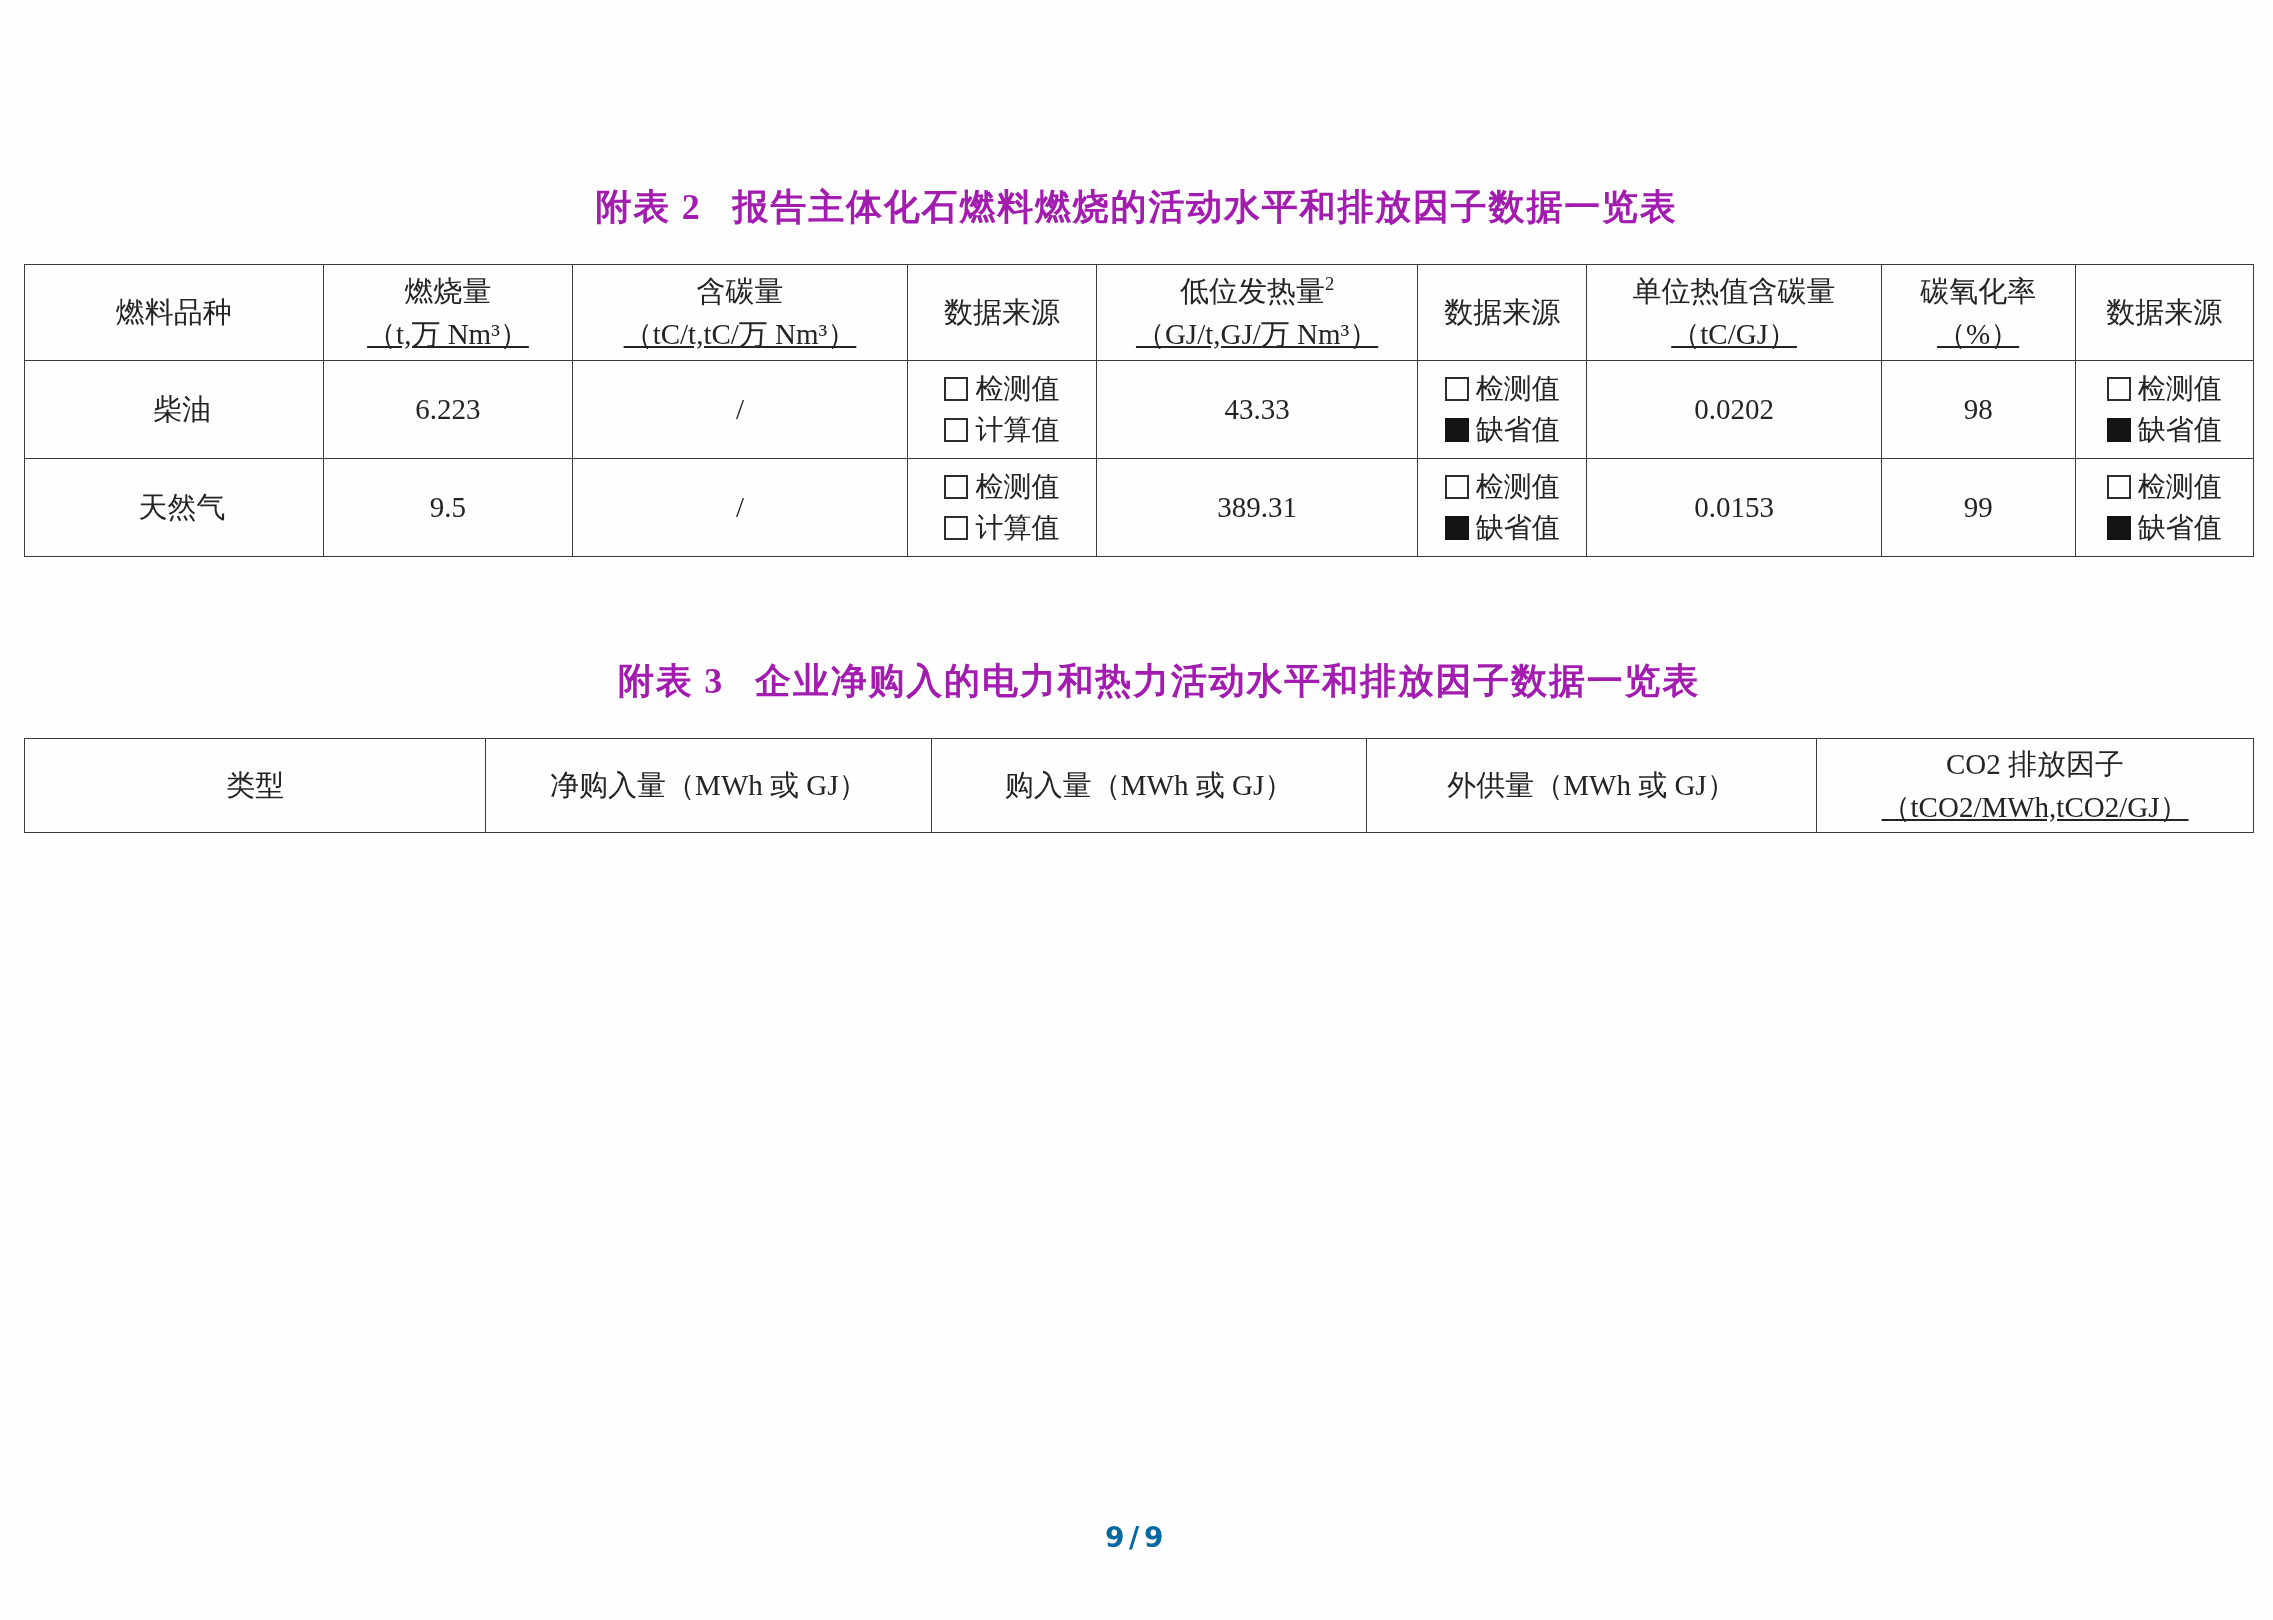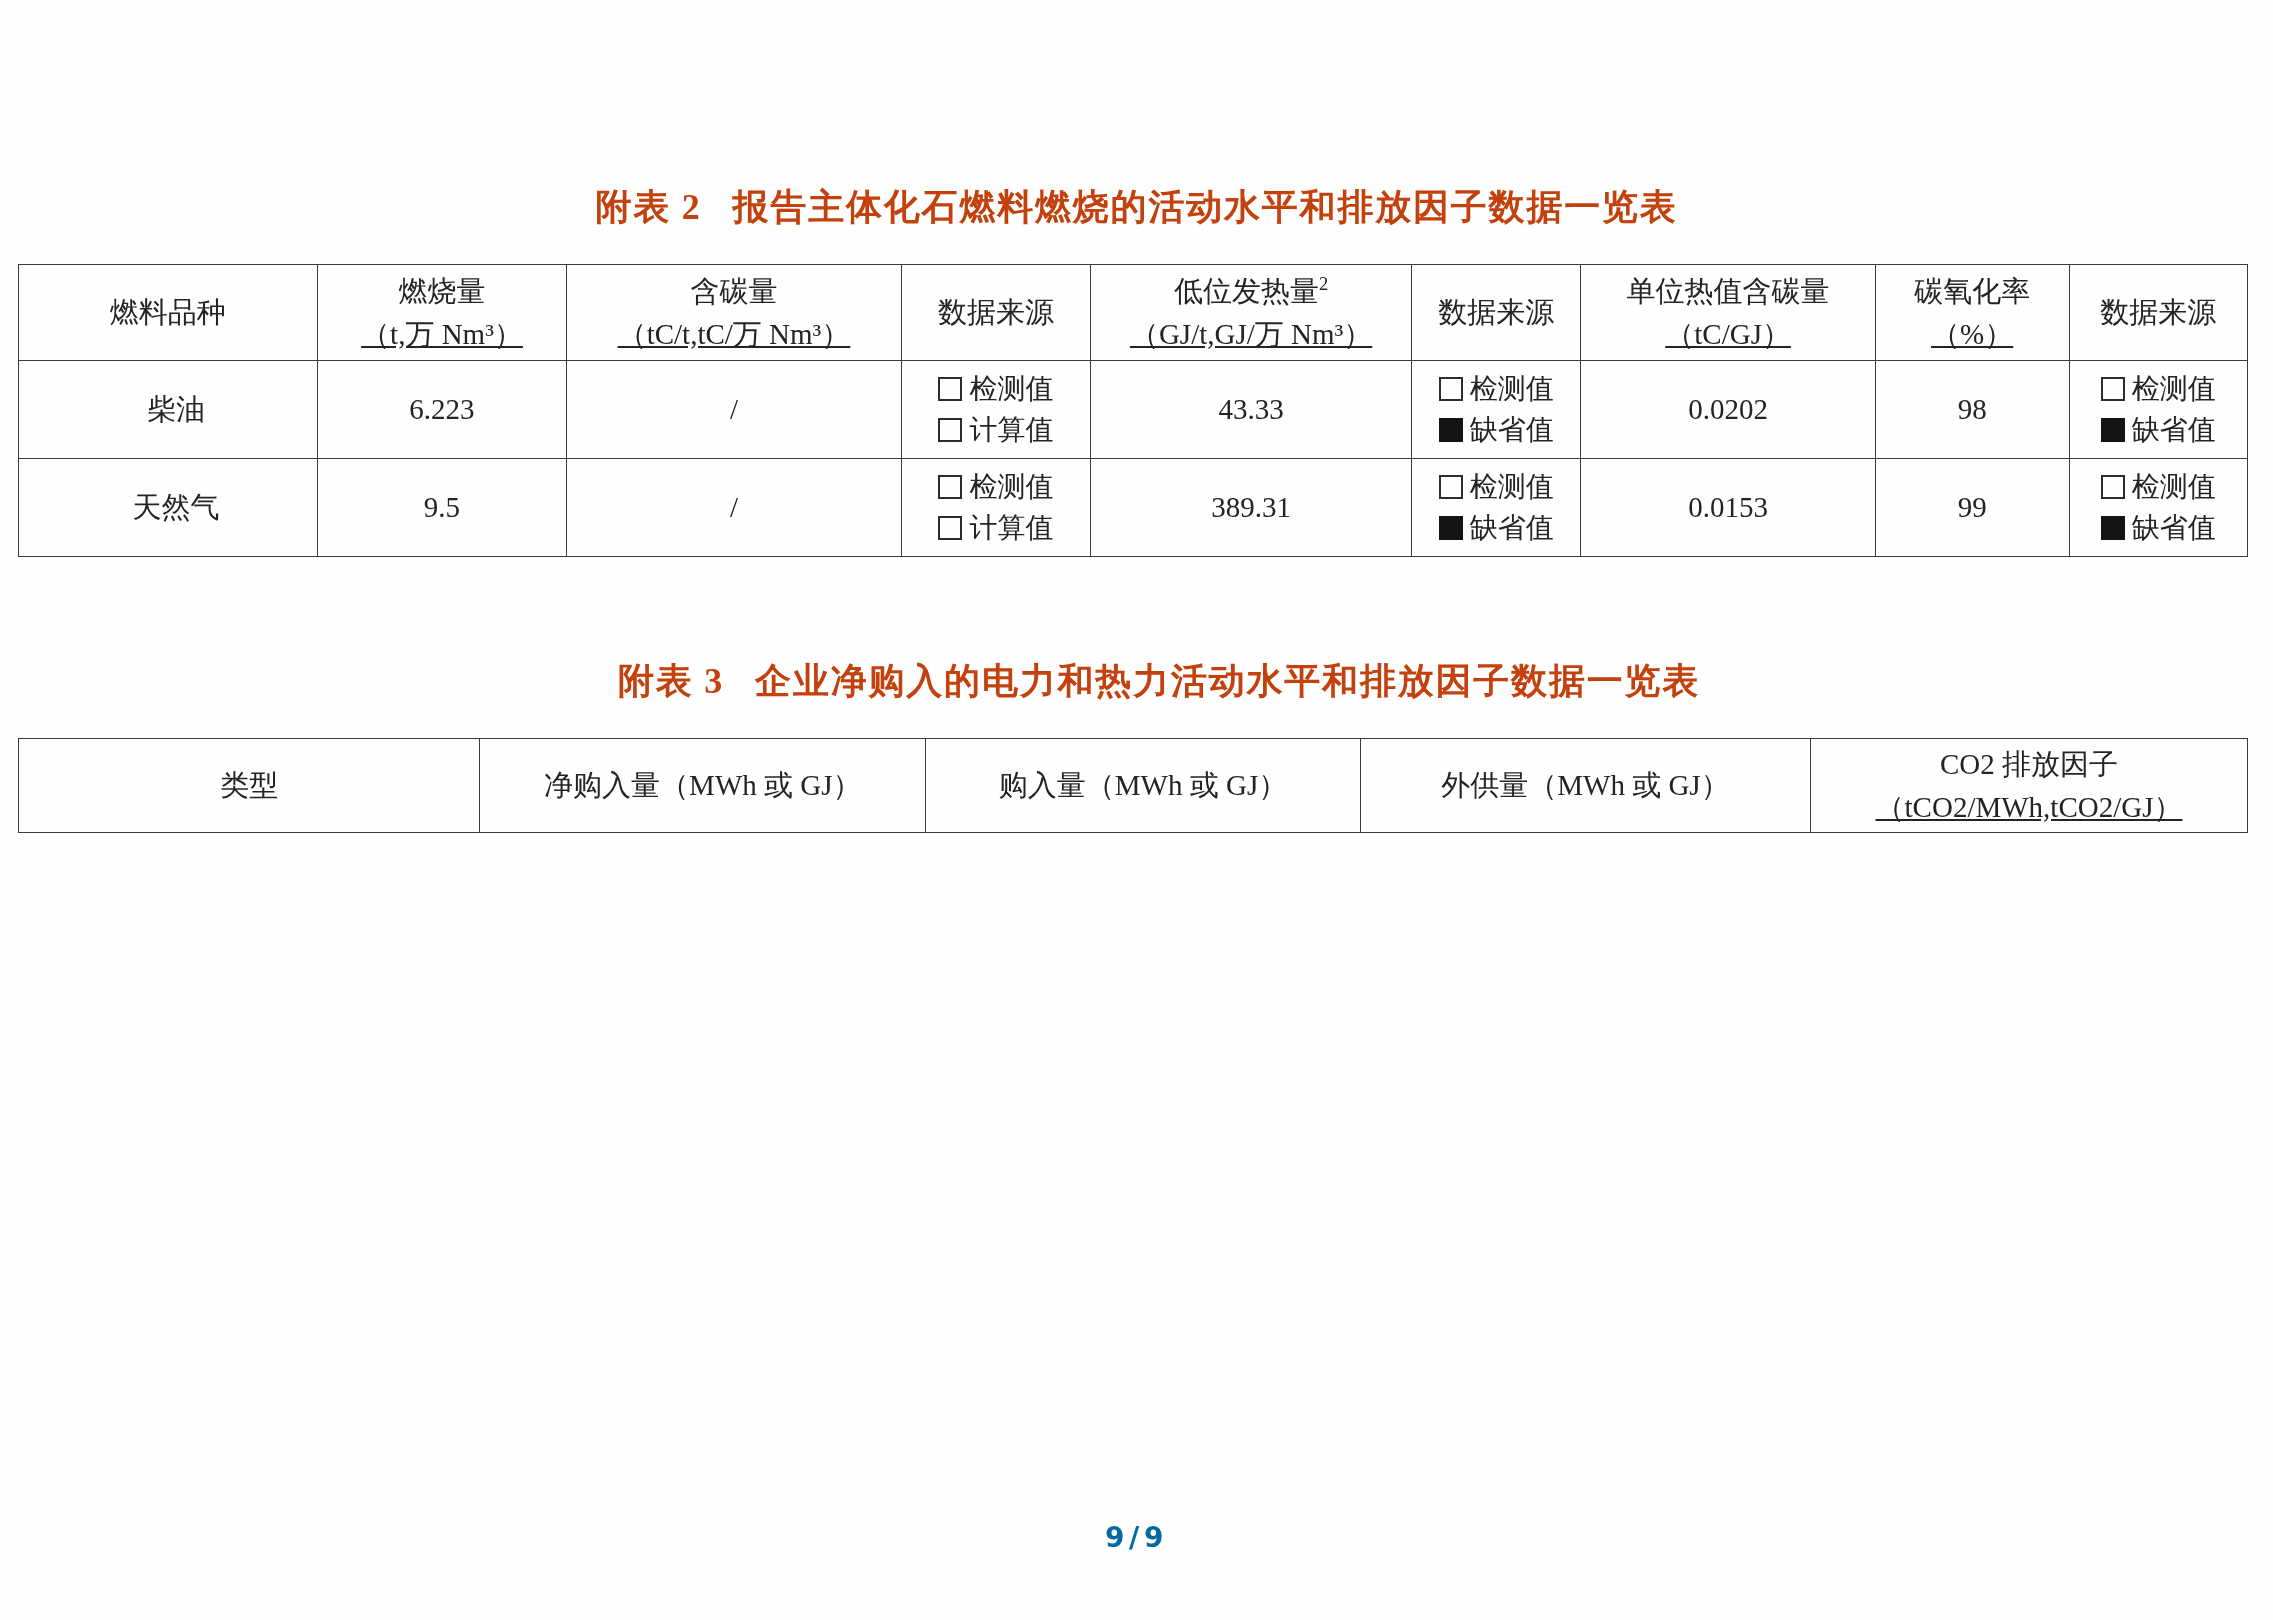--- a/index.html
+++ b/index.html
@@ -13,27 +13,27 @@
     color: #242424;
     overflow: hidden;
   }
   .caption {
     position: absolute;
     left: 0;
     width: 100%;
     text-align: center;
     font-size: 36px;
     font-weight: 600;
-    color: #c2410c;
+    color: #a21caf;
     letter-spacing: 1.8px;
   }
   .caption .cap-prefix { margin-right: 31px; }
   .doc-table {
     position: absolute;
-    left: 18px;
+    left: 24px;
     width: 2230px;
     border-collapse: collapse;
     table-layout: fixed;
   }
   .doc-table th, .doc-table td {
     border: 1.8px solid #3b3b3b;
     vertical-align: middle;
     text-align: center;
     font-weight: normal;
     font-size: 29px;

